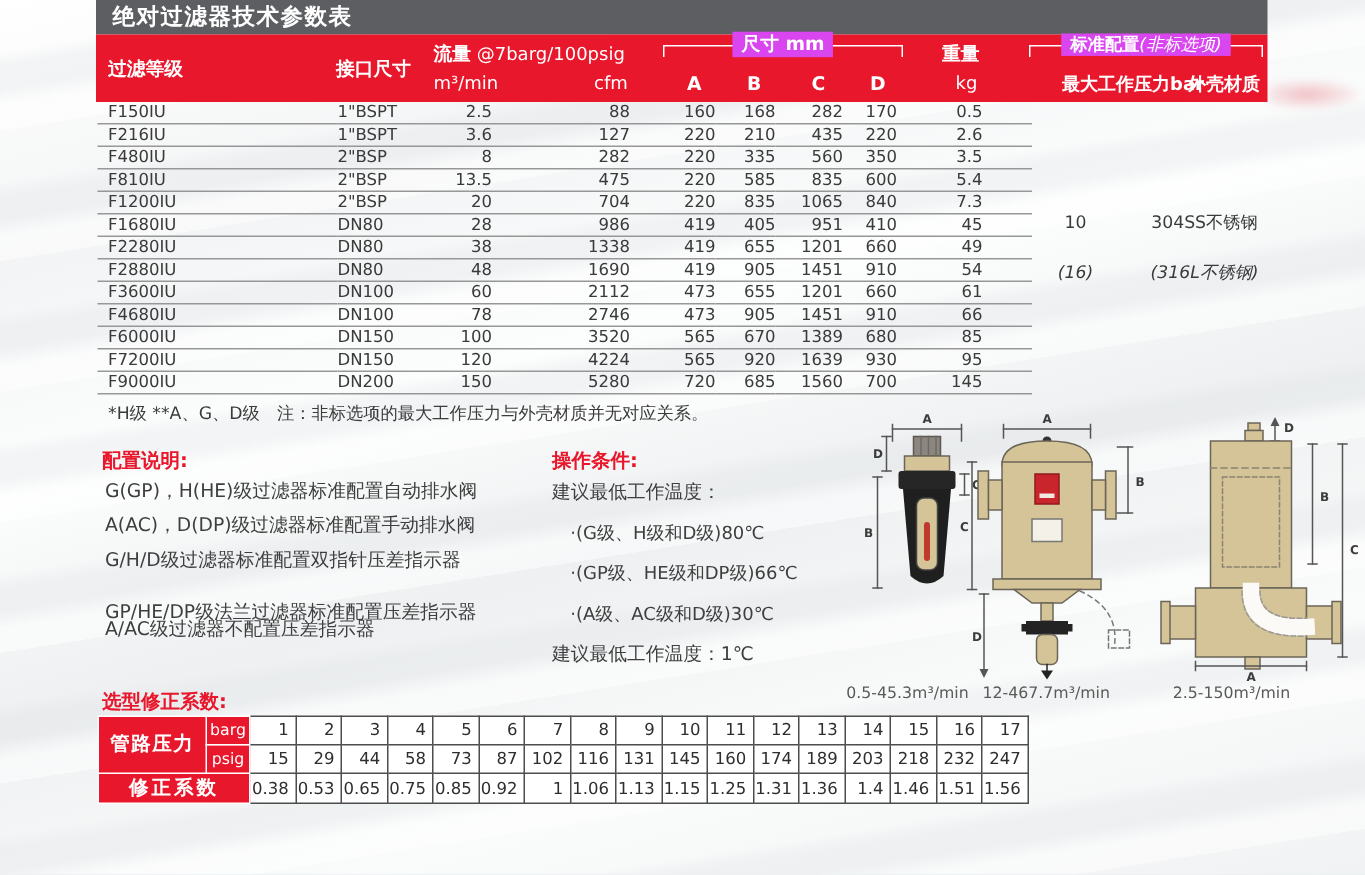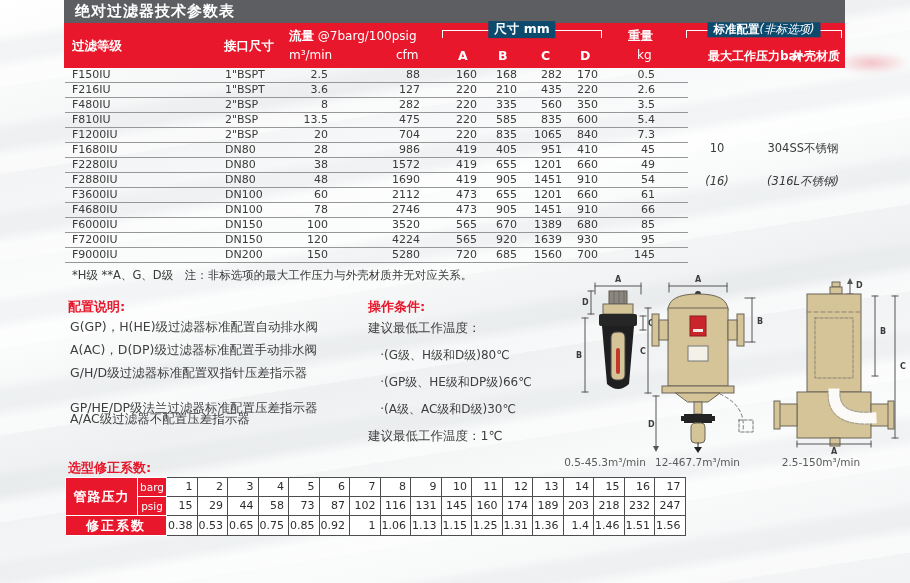--- a/index.html
+++ b/index.html
@@ -33,21 +33,21 @@
   }
   .red-header .h{position:absolute;white-space:nowrap;}
   .hb{font-weight:bold;font-size:12.5px;}
   .vcenter{top:0;height:45px;line-height:45px;}
   .bracket{
     position:absolute;top:7px;height:7px;
     border-top:1px solid #fff;border-left:1px solid #fff;border-right:1px solid #fff;
   }
   .bracket>span{
     position:absolute;left:50%;transform:translate(-50%,-58%);
-    background:#0c4a6e;padding:0 6px;white-space:nowrap;
+    background:#d946ef;padding:0 6px;white-space:nowrap;
   }
   .italic{font-style:italic;}
   
   table.main{
     position:absolute;left:65px;top:68px;width:623px;
     border-collapse:collapse;table-layout:fixed;
     font-size:11px;color:#3a3a3a;
   }
   table.main td{
     height:14px;line-height:14px;padding:0;
@@ -201,21 +201,21 @@
           <td>419</td>
           <td>405</td>
           <td>951</td>
           <td>410</td>
           <td>45</td>
         </tr>
         <tr>
           <td>F2280IU</td>
           <td>DN80</td>
           <td>38</td>
-          <td>1572</td>
+          <td>1338</td>
           <td>419</td>
           <td>655</td>
           <td>1201</td>
           <td>660</td>
           <td>49</td>
         </tr>
         <tr>
           <td>F2880IU</td>
           <td>DN80</td>
           <td>48</td>

